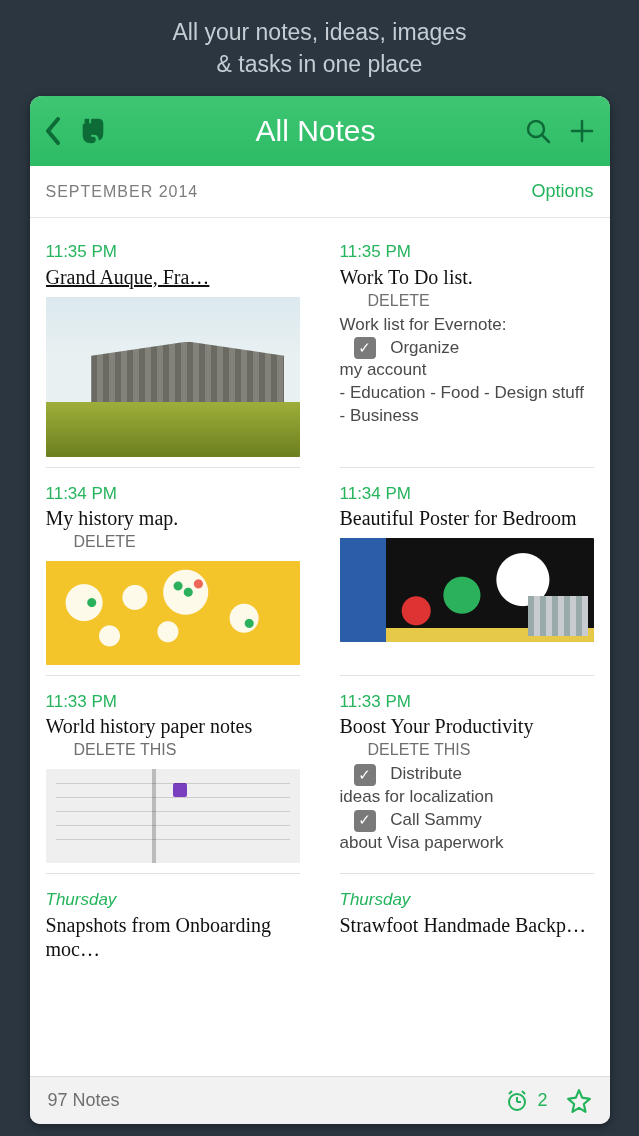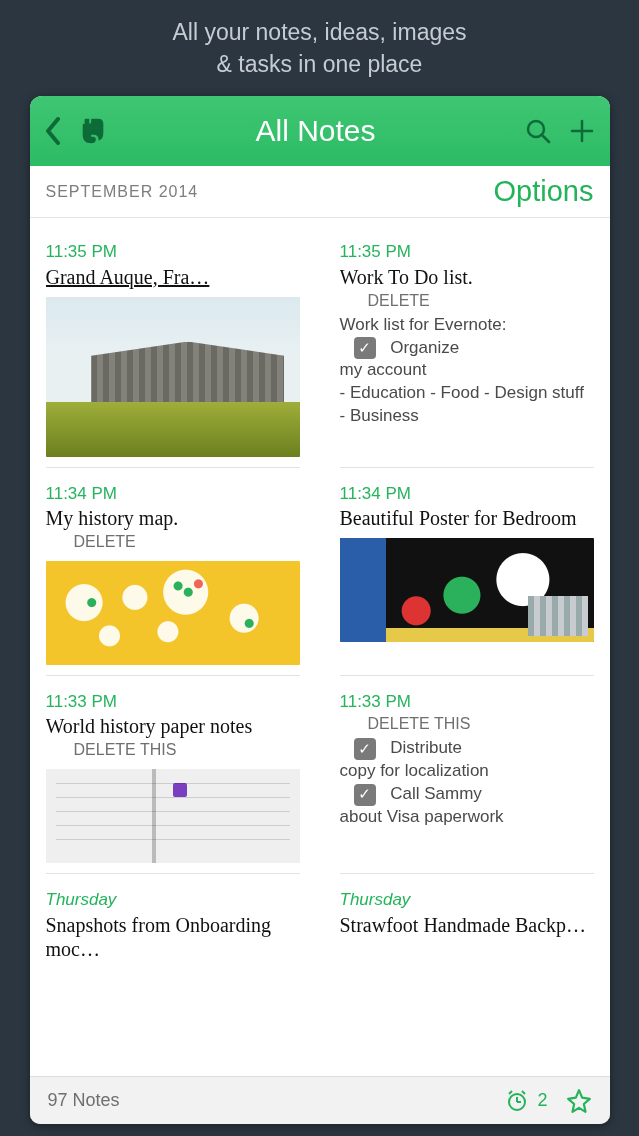--- a/index.html
+++ b/index.html
@@ -54,21 +54,21 @@
     justify-content: space-between;
     padding: 0 16px;
   }
   .subbar .month {
     color: #7d7d7d;
     font-size: 16px;
     letter-spacing: 1px;
   }
   .subbar .options {
     color: #23b35a;
-    font-size: 29px;
+    font-size: 18px;
   }
   .grid {
     flex: 1;
     overflow: hidden;
     padding: 14px 16px 0 16px;
     display: grid;
     grid-template-columns: 1fr 1fr;
     column-gap: 40px;
     align-content: start;
   }
@@ -263,25 +263,26 @@
       <span class="time">11:33 PM</span>
       <span class="title-row">World history paper notes</span>
       <span class="sub">DELETE THIS</span>
       <div class="thumb notebook">
           <span class="pin"></span>
         </div>
     </div>
 
     <div class="card">
       <span class="time">11:33 PM</span>
+      <span class="title-row">Boost Your Productivity</span>
       <span class="sub">DELETE THIS</span>
       <div class="body">
         <span class="check">✓</span>
         <span>Distribute</span><br>
-        <span>copy for localization</span><br>
+        <span>ideas for localization</span><br>
         <span class="check">✓</span>
         <span>Call Sammy</span><br>
         <span>about Visa paperwork</span>
       </div>
     </div>
 
     <div class="card" style="border-bottom:none">
       <span class="time italic">Thursday</span>
       <span class="title-row">Snapshots from Onboarding moc…</span>
     </div>

